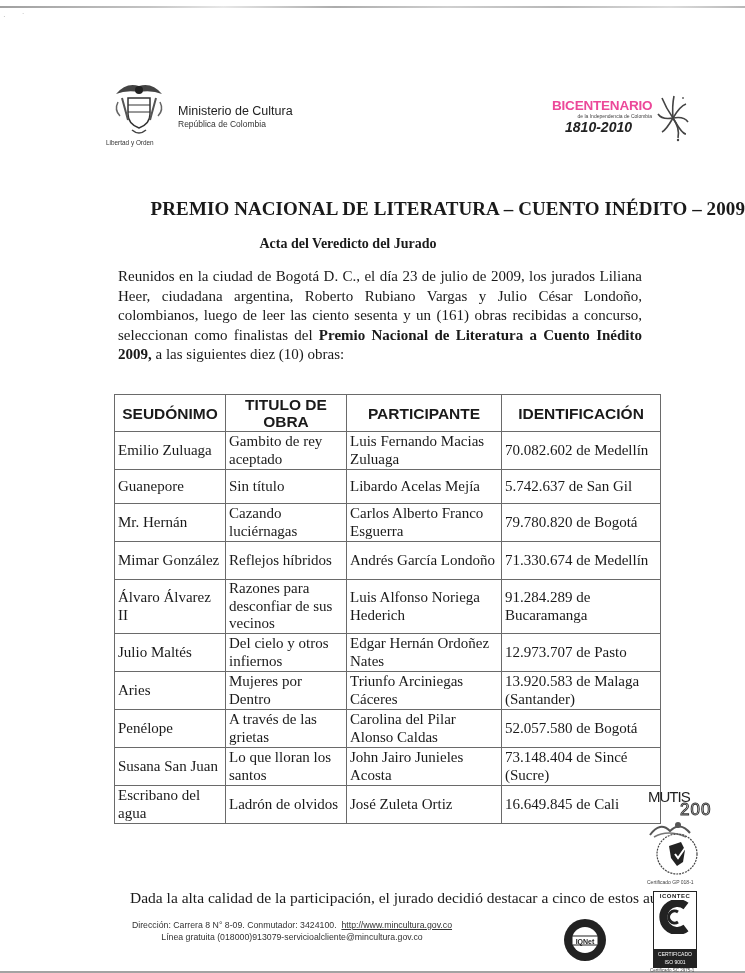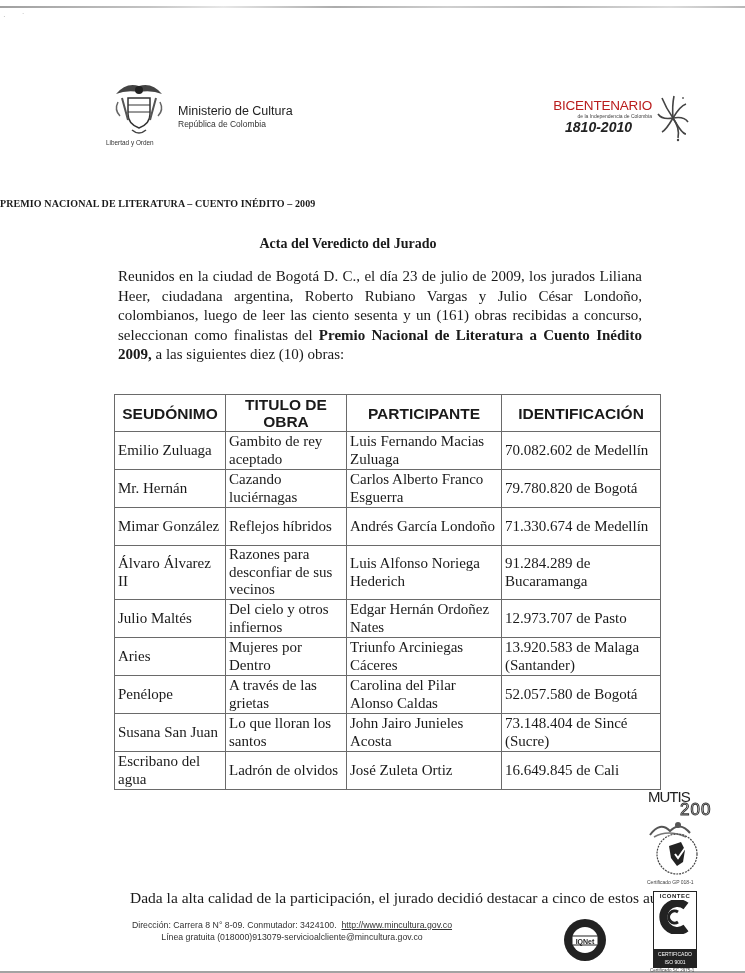--- a/index.html
+++ b/index.html
@@ -4,25 +4,25 @@
 <style>
   html, body { margin: 0; padding: 0; background: #ffffff; }
   body { width: 745px; height: 973px; position: relative; overflow: hidden; font-family: "Liberation Serif", serif; color: #1a1a1a; }
   .scan-line { position: absolute; top: 6px; left: 0; width: 745px; height: 2px; background: linear-gradient(90deg, #777 0%, #aaa 20%, #ddd 30%, #888 45%, #bbb 60%, #999 75%, #ccc 90%, #999 100%); opacity: .7; }
   .hdr-left { position: absolute; left: 112px; top: 80px; }
   .coat { position: absolute; left: 0; top: 0; width: 54px; height: 58px; }
   .libertad { position: absolute; left: -6px; top: 58px; font-family: "Liberation Sans Narrow", "Liberation Sans", sans-serif; font-size: 8px; color: #333; white-space: nowrap; transform: scaleX(.8); transform-origin: left; }
   .ministerio { position: absolute; left: 66px; top: 24px; font-family: "Liberation Sans", sans-serif; font-size: 12.5px; color: #222; white-space: nowrap; }
   .republica { position: absolute; left: 66px; top: 39px; font-family: "Liberation Sans", sans-serif; font-size: 8.5px; color: #333; white-space: nowrap; }
   .hdr-right { position: absolute; left: 552px; top: 98px; text-align: right; width: 100px; }
-  .bic-title { font-family: "Liberation Sans", sans-serif; font-weight: normal; font-size: 13.5px; letter-spacing: -0.2px; color: #b91c1c; }
+  .bic-title { font-family: "Liberation Sans", sans-serif; font-weight: bold; font-size: 13.5px; letter-spacing: -0.2px; color: #ec4899; }
   .bic-sub { font-family: "Liberation Sans", sans-serif; font-size: 5px; color: #444; margin-top: 0px; white-space: nowrap; }
   .bic-years { font-family: "Liberation Sans", sans-serif; font-weight: bold; font-size: 14px; color: #222; margin-right: 20px; font-style: italic; }
   .bic-star { position: absolute; left: 656px; top: 90px; width: 34px; height: 56px; }
-  .title { position: absolute; left: 0; width: 745px; top: 198px; text-align: left; font-weight: bold; font-size: 10px; letter-spacing: 0.1px; }
+  .title { position: absolute; left: 0; width: 745px; top: 198px; text-align: right; font-weight: bold; font-size: 19px; letter-spacing: 0.1px; }
   .subtitle { position: absolute; left: 0; width: 654px; top: 236px; text-align: center; font-weight: bold; font-size: 14px; padding-left: 42px; box-sizing: border-box; }
   .intro { position: absolute; left: 118px; top: 267px; width: 524px; font-size: 15px; line-height: 19.5px; text-align: justify; }
   .intro b { font-weight: bold; }
   table.results { position: absolute; left: 114px; top: 394px; border-collapse: collapse; font-size: 15px; }
   table.results th, table.results td { border: 1px solid #6a6a6a; padding: 0 3px; vertical-align: middle; line-height: 17.5px; }
   table.results th { font-family: "Liberation Sans", sans-serif; font-weight: bold; font-size: 15.5px; height: 36px; text-align: center; line-height: 17px; }
   .c1 { width: 104px; } .c2 { width: 114px; } .c3 { width: 148px; } .c4 { width: 152px; }
   .footer-text { position: absolute; left: 130px; top: 889px; font-size: 15.5px; white-space: nowrap; }
   .addr { position: absolute; left: 0; width: 745px; top: 919px; text-align: center; font-family: "Liberation Sans", sans-serif; font-size: 9.5px; color: #333; line-height: 12px; padding-right: 175px; box-sizing: border-box; transform: scaleX(.92); transform-origin: center; }
   .addr a { color: #333; text-decoration: underline; }
@@ -95,20 +95,26 @@
       <th class="c4">IDENTIFICACIÓN</th>
     </tr>
   </thead>
   <tbody>
     <tr style="height:38px">
         <td>Emilio Zuluaga</td>
         <td>Gambito de rey aceptado</td>
         <td>Luis Fernando Macias Zuluaga</td>
         <td>70.082.602 de Medellín</td>
       </tr>
+    <tr style="height:34px">
+        <td>Guanepore</td>
+        <td>Sin título</td>
+        <td>Libardo Acelas Mejía</td>
+        <td>5.742.637 de San Gil</td>
+      </tr>
     <tr style="height:38px">
         <td>Mr. Hernán</td>
         <td>Cazando luciérnagas</td>
         <td>Carlos Alberto Franco Esguerra</td>
         <td>79.780.820 de Bogotá</td>
       </tr>
     <tr style="height:38px">
         <td>Mimar González</td>
         <td>Reflejos híbridos</td>
         <td>Andrés García Londoño</td>

